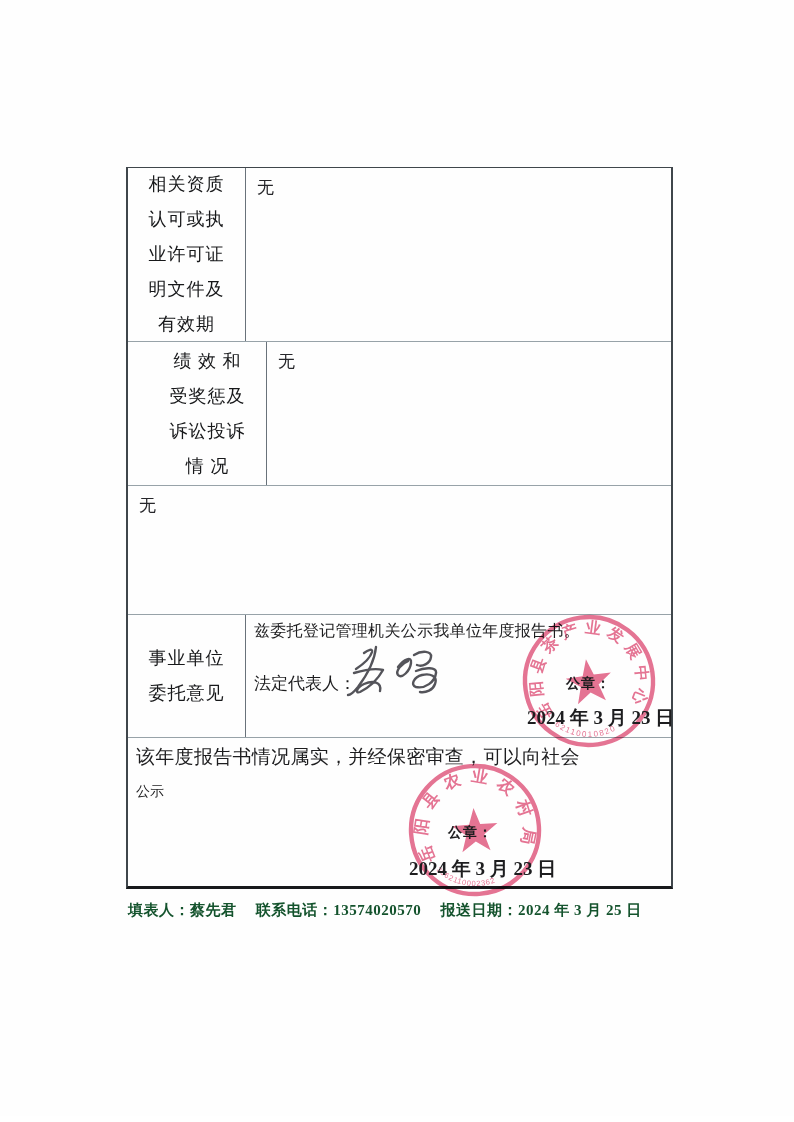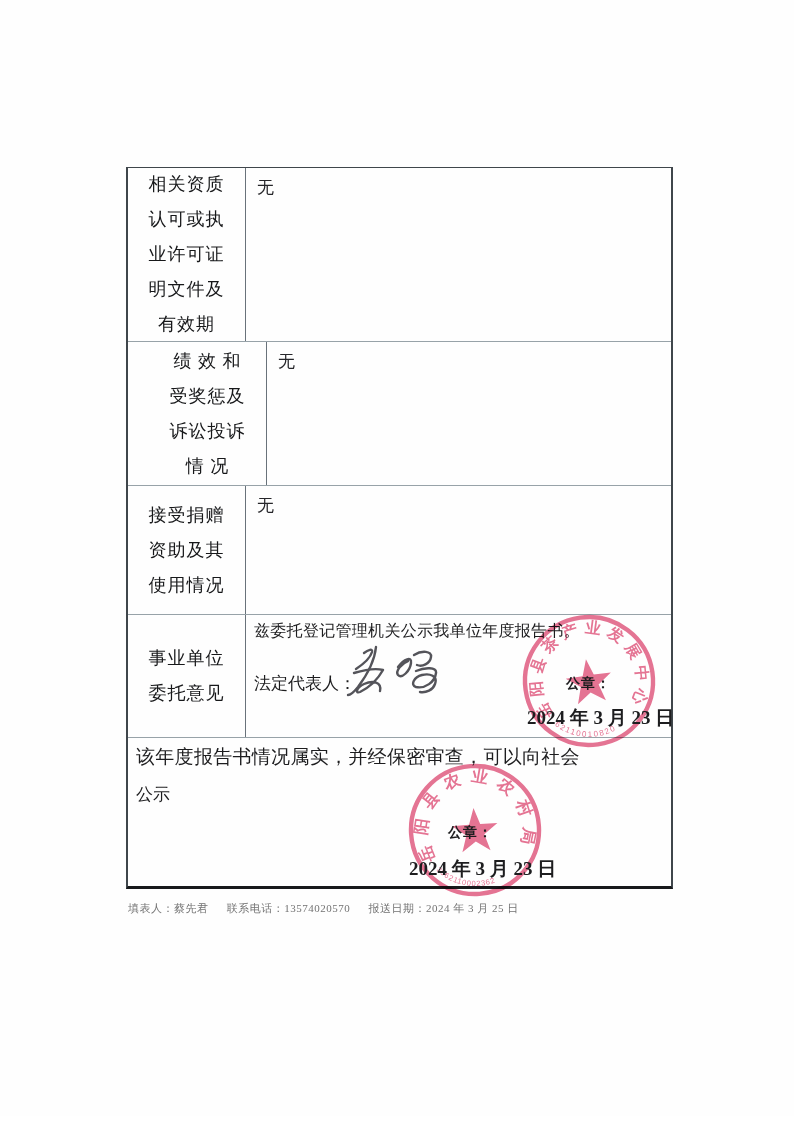--- a/index.html
+++ b/index.html
@@ -40,42 +40,42 @@
   .content-cell {
     position:relative; flex:1;
     font-size:17px;
     overflow:visible;
   }
   .cell-value {
     position:absolute; left:11px; top:8px;
     font-size:17px; color:#26262a;
   }
   .statement { position:absolute; left:8px; top:6px; font-size:16px; letter-spacing:0.3px; white-space:nowrap; }
-  .statement-2 { position:absolute; left:8px; top:45px; font-size:17px;text-align:right; }
+  .statement-2 { position:absolute; left:8px; top:45px; font-size:14px;text-align:right; }
   .legal-line { position:absolute; left:8px; top:57px; font-size:17px; }
   .seal-label { position:absolute; left:320px; font-weight:bold; font-size:14px; letter-spacing:1px; z-index:3; }
   .seal-date  { position:absolute; left:281px; font-weight:bold; font-size:19px; white-space:nowrap; z-index:3; }
   .row-4 .seal-label { top:60px; }
   .row-4 .seal-date  { top:90px; }
   .row-5 .seal-label { top:86px; }
   .row-5 .seal-date  { top:118px; }
   .signature-svg { position:absolute; left:96px; top:28px; z-index:2; }
   .stamp {
     position:absolute; z-index:2;
     mix-blend-mode:multiply;
     opacity:0.82;
   }
   .stamp-1 { left:273px; top:-4px; transform:rotate(-8deg); }
   .stamp-2 { left:277px; top:22px; transform:rotate(-4deg); }
   .footer-line {
     position:absolute; left:128px; top:901px;
-    font-weight:normal; font-size:11px;
+    font-weight:bold; font-size:15px;
     letter-spacing:0.5px;
     white-space:nowrap;
-    color:#737373;
+    color:#14532d;
   }
   .footer-line .seg { margin-right:15px; }
   .footer-line .seg:last-child { margin-right:0; }
 </style>
 </head>
 <body>
 
 <div class="page">
 
   <div class="report-table">
@@ -99,25 +99,20 @@
         <span>受奖惩及</span>
         <span>诉讼投诉</span>
         <span>情  况</span>
       </div>
       <div class="content-cell">
         <span class="cell-value">无</span>
       </div>
     </div>
 
     <div class="t-row row-3">
-      <div class="label-cell">
-        <span>接受捐赠</span>
-        <span>资助及其</span>
-        <span>使用情况</span>
-      </div>
       <div class="content-cell">
         <span class="cell-value">无</span>
       </div>
     </div>
 
     <div class="t-row row-4">
       <div class="label-cell">
         <span>事业单位</span>
         <span>委托意见</span>
       </div>

